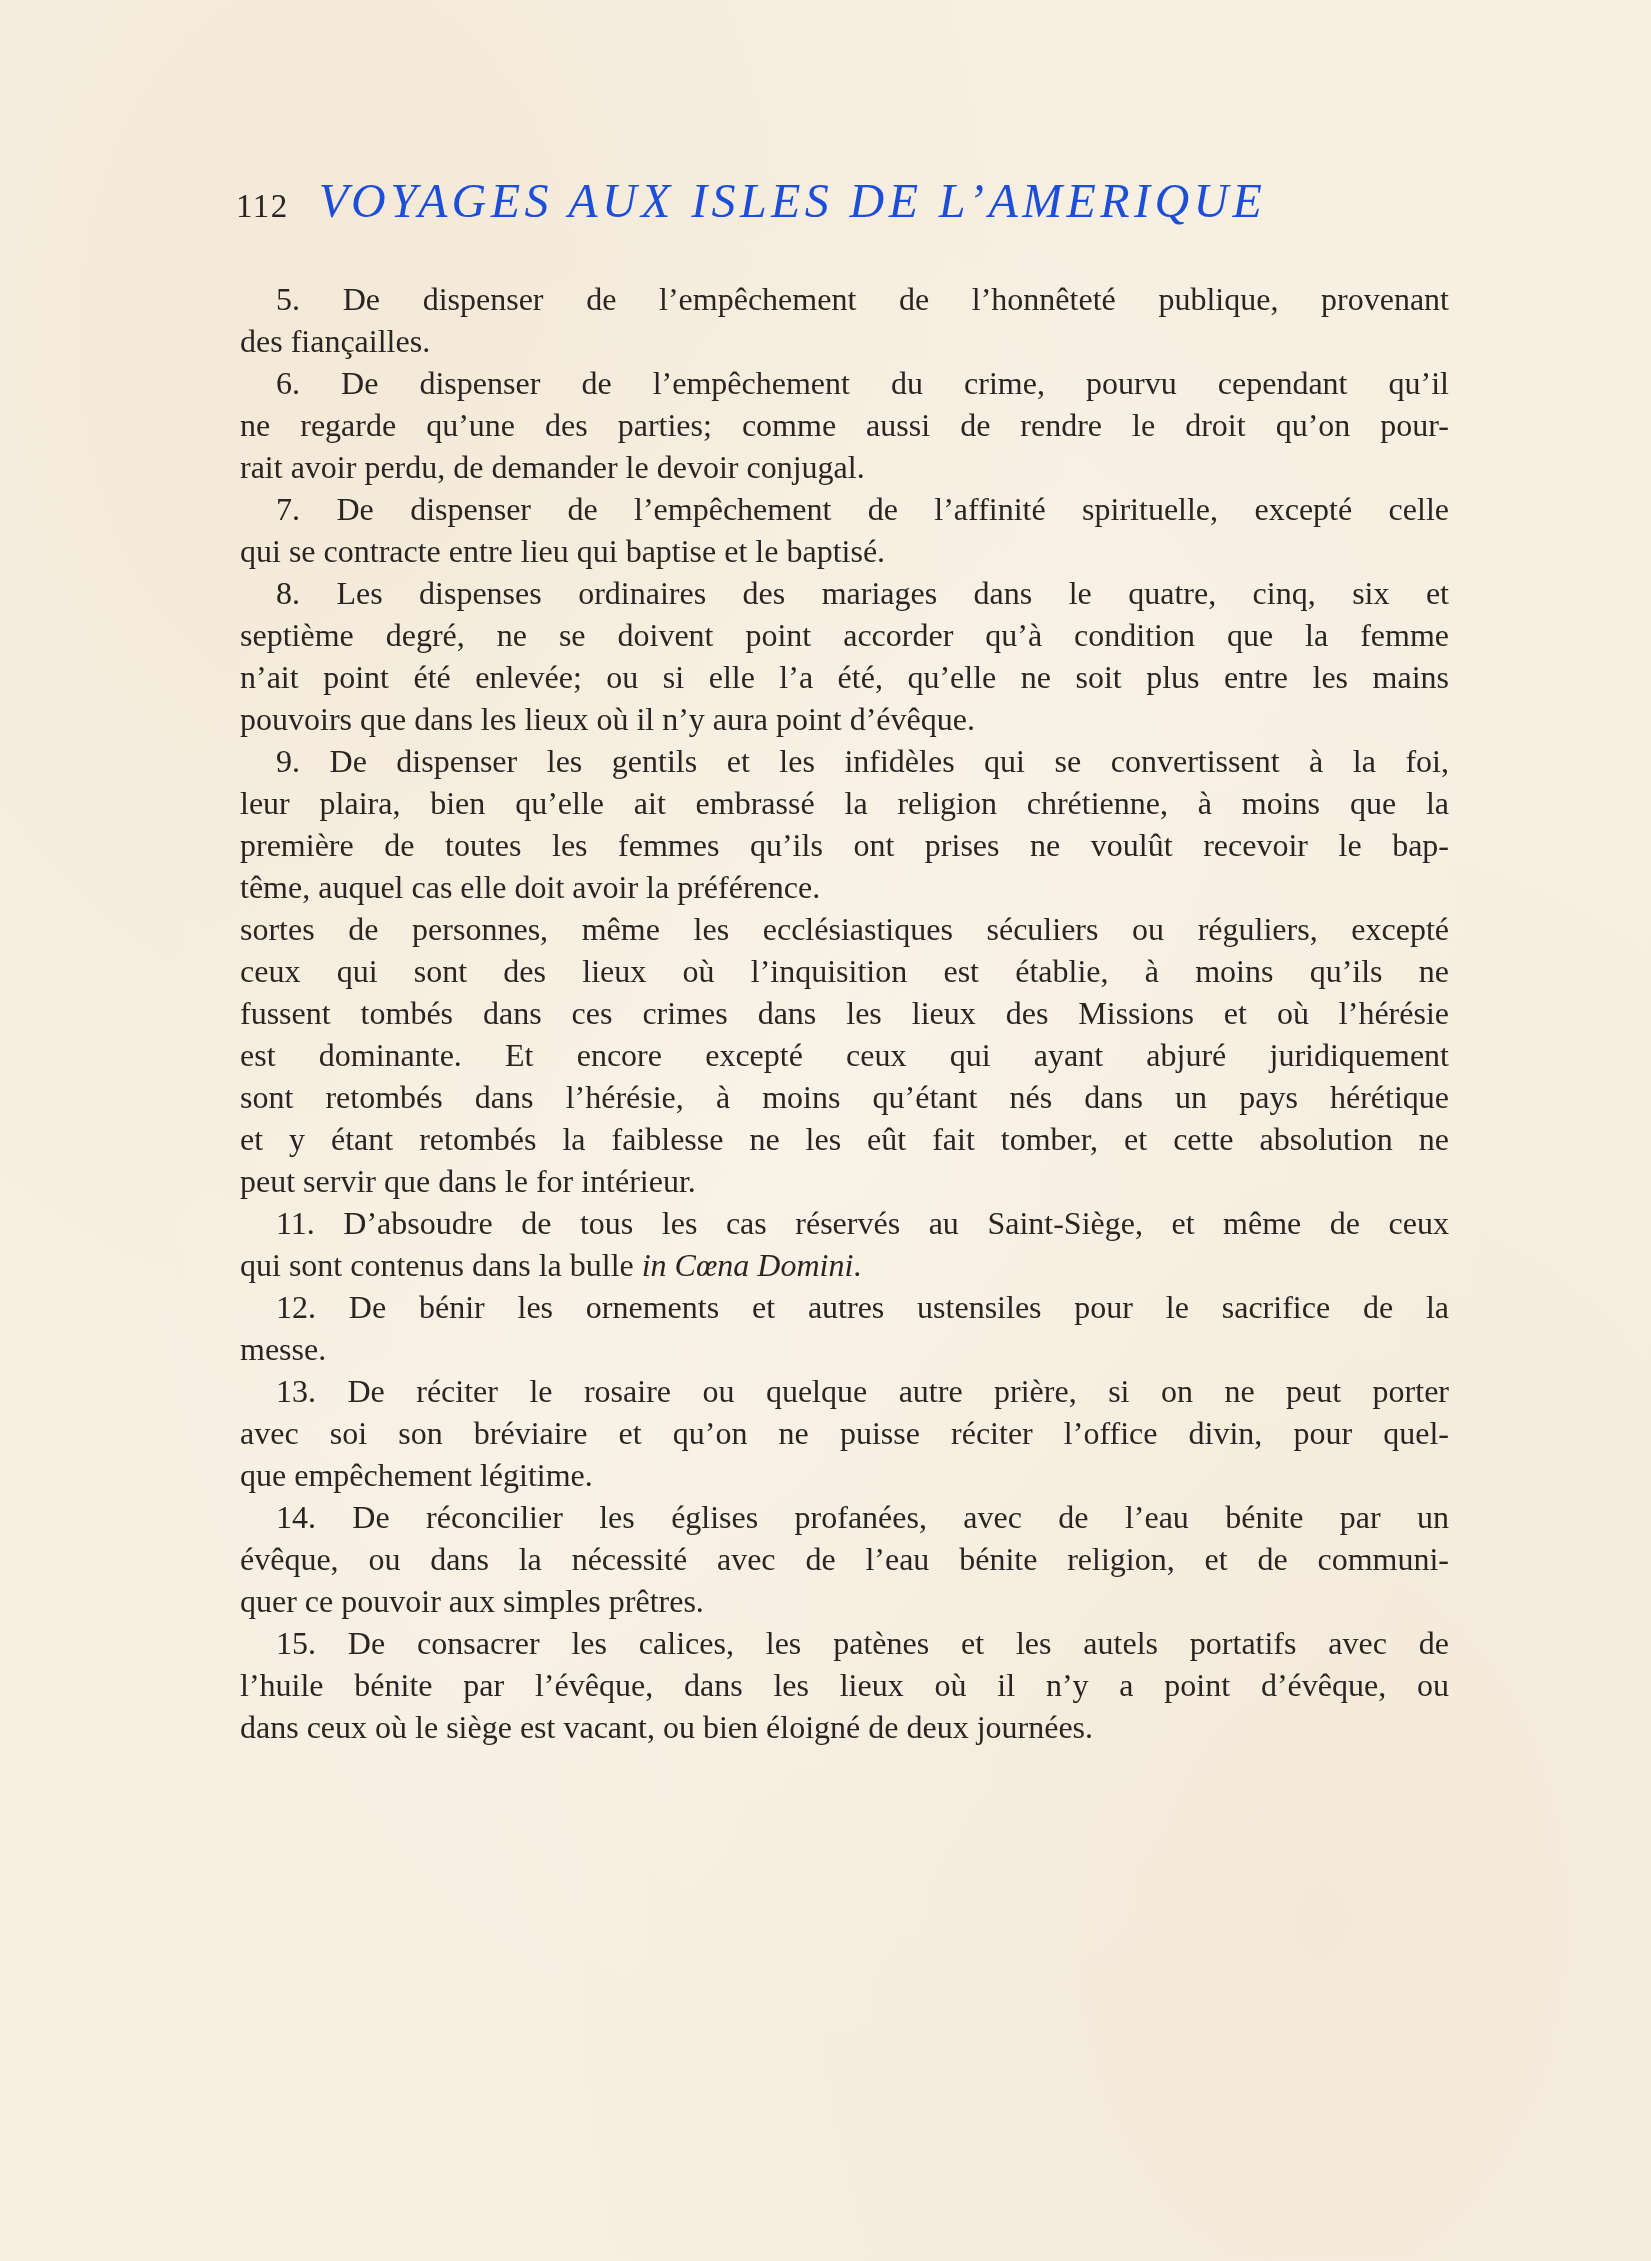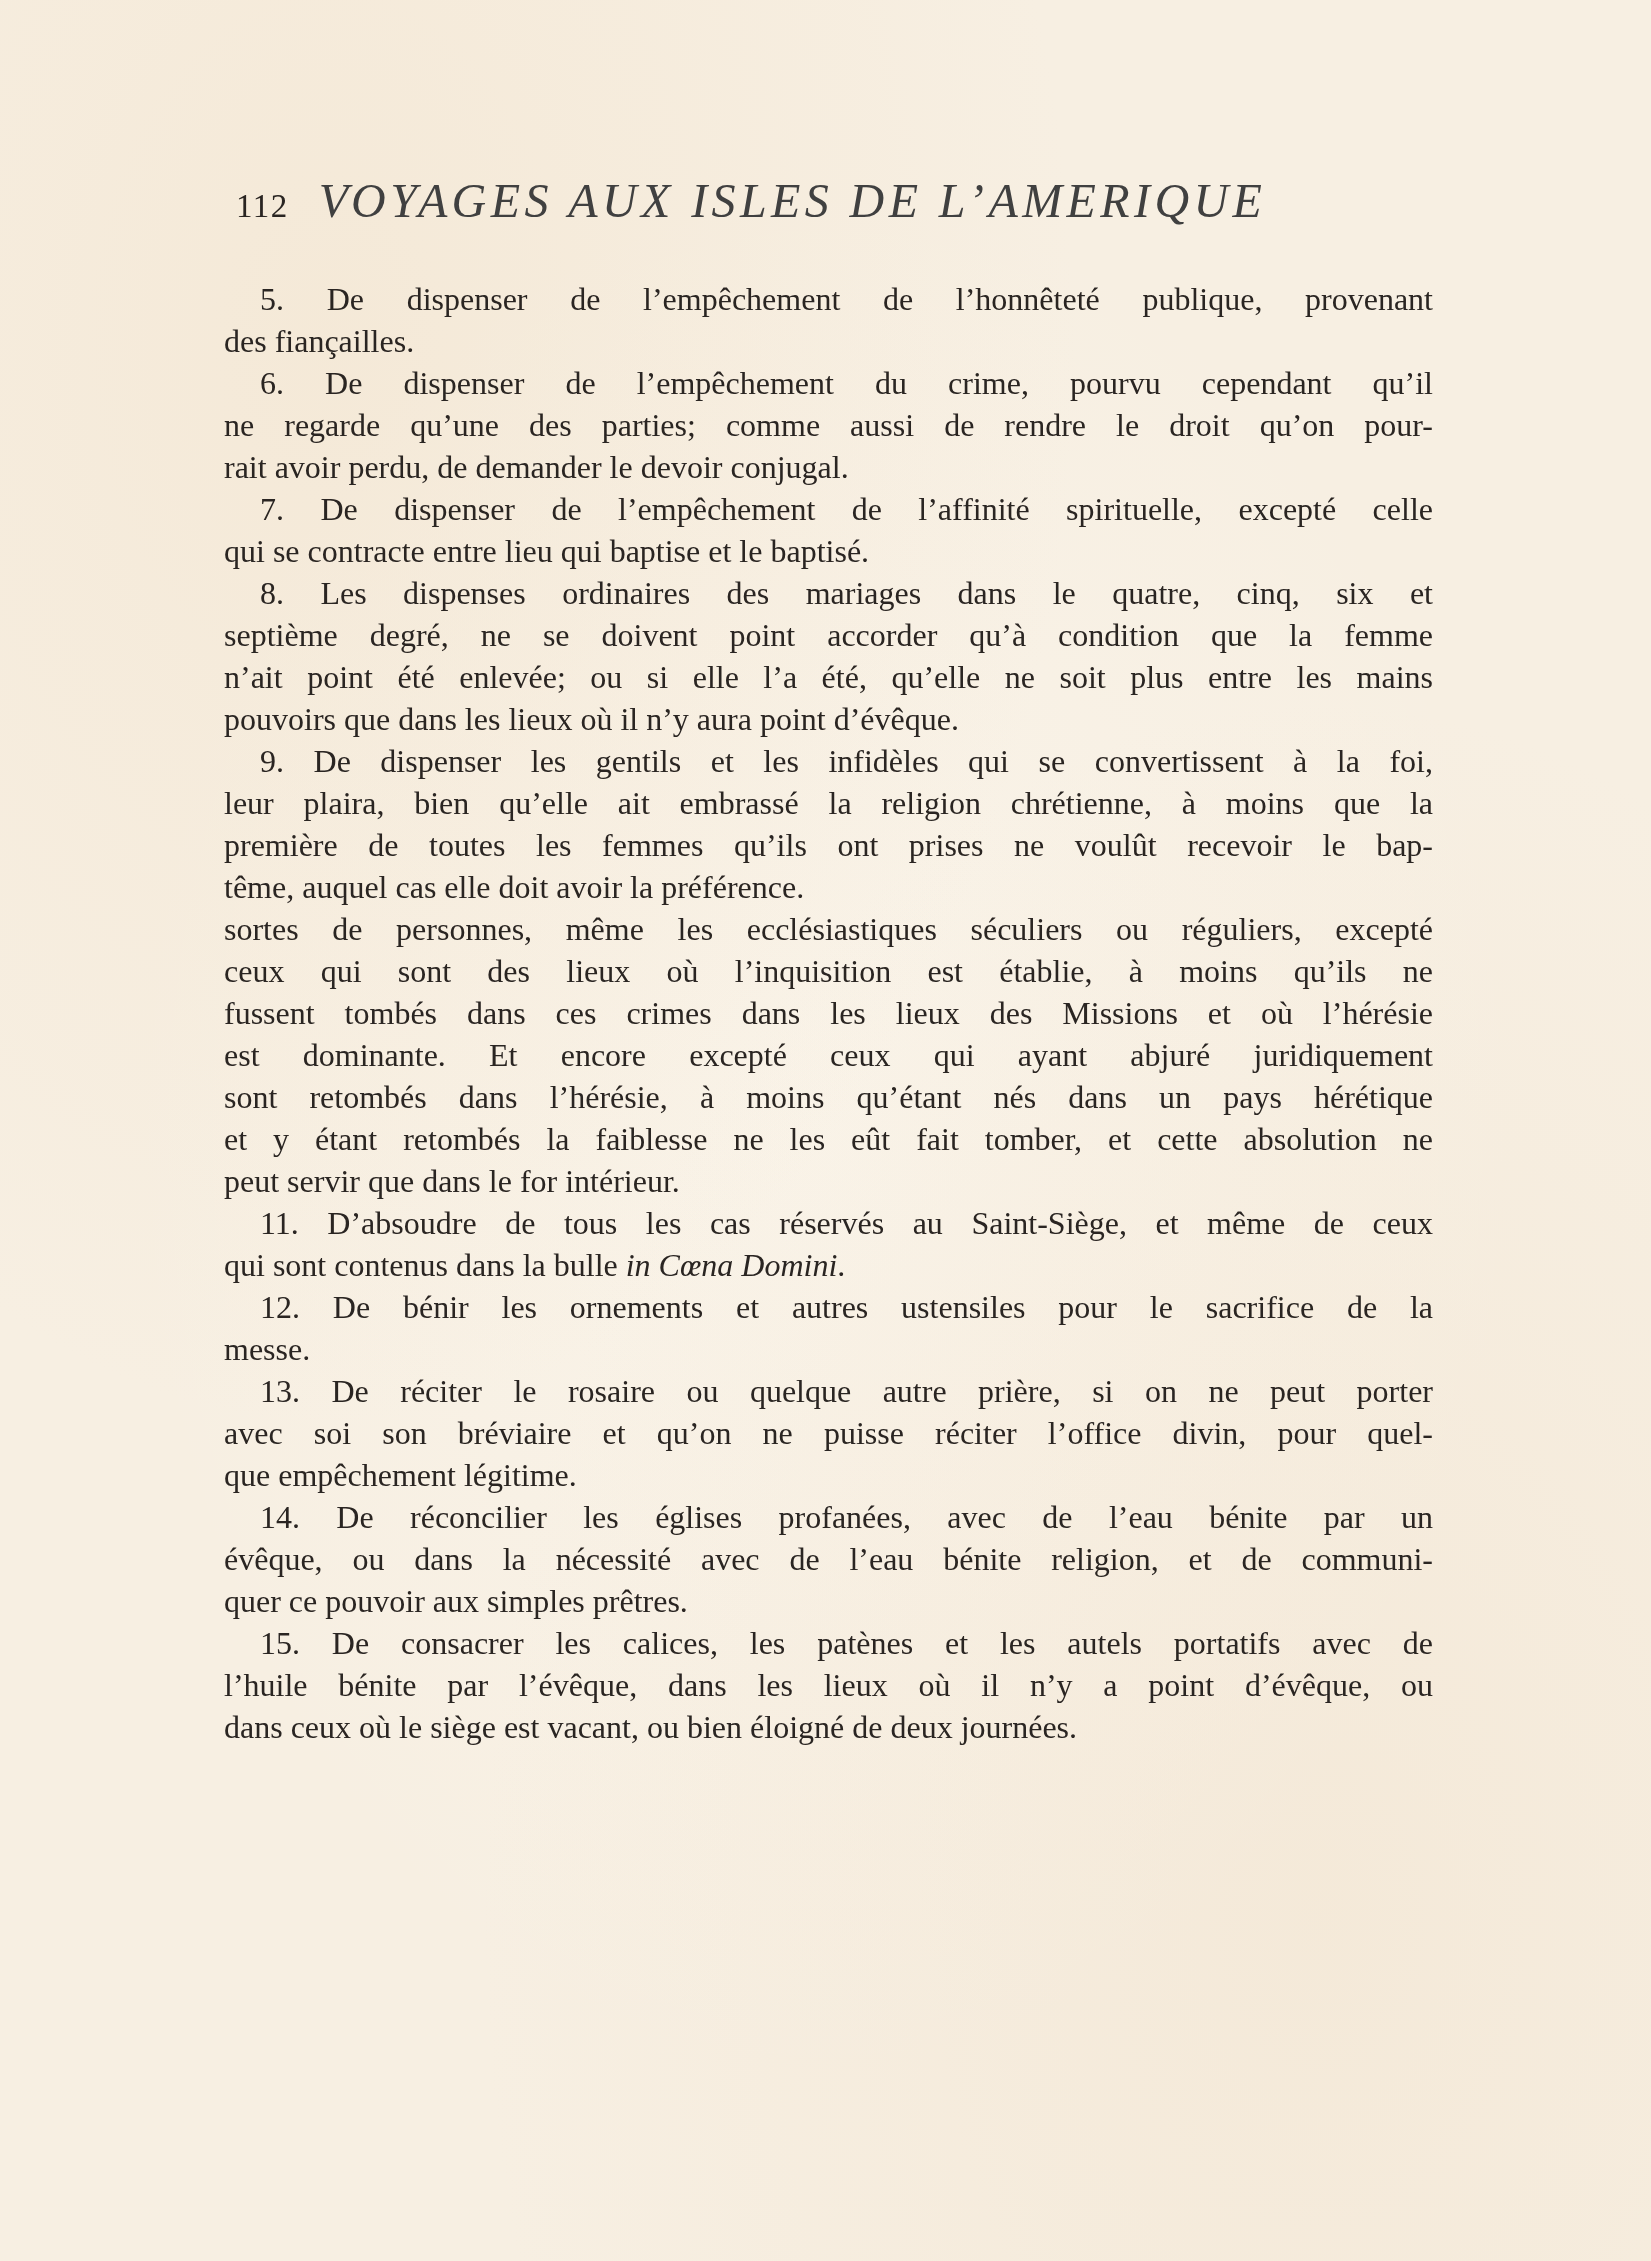--- a/index.html
+++ b/index.html
@@ -41,25 +41,25 @@
       letter-spacing: 1.5px;
       color: #2a2522;
       margin-right: 30px;
       font-variant: small-caps;
     }
     .header-title {
       font-family: "Liberation Serif", serif;
       font-style: italic;
       font-size: 48px;
       letter-spacing: 4.4px;
-      color: #404040;
+      color: #1d4ed8;
     }
     .body-text {
       position: absolute;
-      left: 224px;
+      left: 240px;
       top: 278px;
       width: 1209px;
     }
     .line {
       height: 42px;
       line-height: 42px;
       font-size: 32px;
       white-space: nowrap;
       text-align: justify;
       text-align-last: justify;

